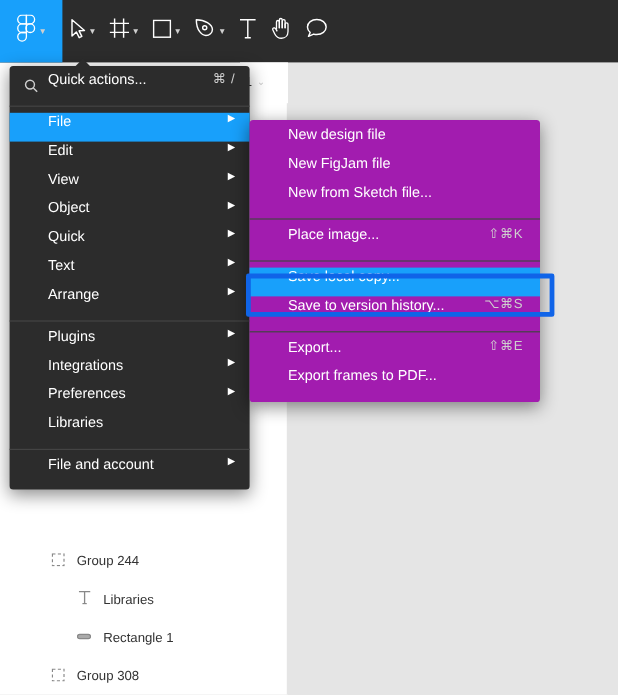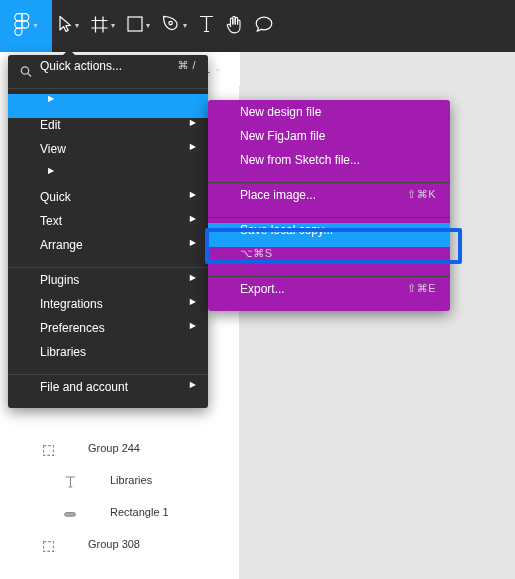--- a/index.html
+++ b/index.html
@@ -20,26 +20,25 @@
   }
 
   
   .layers-panel {
     position:absolute; left:0; top:52px;
     width:240px; height:527px;
     background:#ffffff;
     border-right:1px solid #e5e5e5;
   }
   .layer-row {
-    display:flex; align-items:flex-start;
+    display:flex; align-items:flex-end;
     height:32px;
     font-size:11px;
     color:#333333;
     padding-left:40px;
-    gap:24px;
   }
   .layer-row.indent { padding-left:62px; }
   .layer-icon {
     width:16px; height:16px;
     margin-right:8px;
     display:flex; align-items:center; justify-content:center;
     flex:0 0 16px;
   }
   .layer-label { white-space:nowrap; }
 
@@ -287,31 +286,33 @@
             <path d="M7.8 7.8 L11 11"></path>
         </svg>
       </span>
       <span class="label">Quick actions...</span>
       <span class="shortcut">⌘ /</span>
     </div>
 
     <div id="main-menu-groups">
         <div class="menu-sep"></div>
         <div class="menu-item selected">
+          <span class="label">File</span>
           <span class="sub-arrow">▶</span>
         </div>
         <div class="menu-item">
           <span class="label">Edit</span>
           <span class="sub-arrow">▶</span>
         </div>
         <div class="menu-item">
           <span class="label">View</span>
           <span class="sub-arrow">▶</span>
         </div>
         <div class="menu-item">
+          <span class="label">Object</span>
           <span class="sub-arrow">▶</span>
         </div>
         <div class="menu-item">
           <span class="label">Quick</span>
           <span class="sub-arrow">▶</span>
         </div>
         <div class="menu-item">
           <span class="label">Text</span>
           <span class="sub-arrow">▶</span>
         </div>
@@ -357,25 +358,29 @@
         <div class="menu-sep"></div>
         <div class="menu-item">
           <span class="label">Place image...</span>
           <span class="shortcut">⇧⌘K</span>
         </div>
         <div class="menu-sep"></div>
         <div class="menu-item selected">
           <span class="label">Save local copy...</span>
         </div>
         <div class="menu-item">
+          <span class="label">Save to version history...</span>
           <span class="shortcut">⌥⌘S</span>
         </div>
         <div class="menu-sep"></div>
         <div class="menu-item">
           <span class="label">Export...</span>
           <span class="shortcut">⇧⌘E</span>
         </div>
+        <div class="menu-item">
+          <span class="label">Export frames to PDF...</span>
+        </div>
       </div>
   </div>
 
   <div class="annot-box"></div>
 
 </div>
 
 </body></html>

